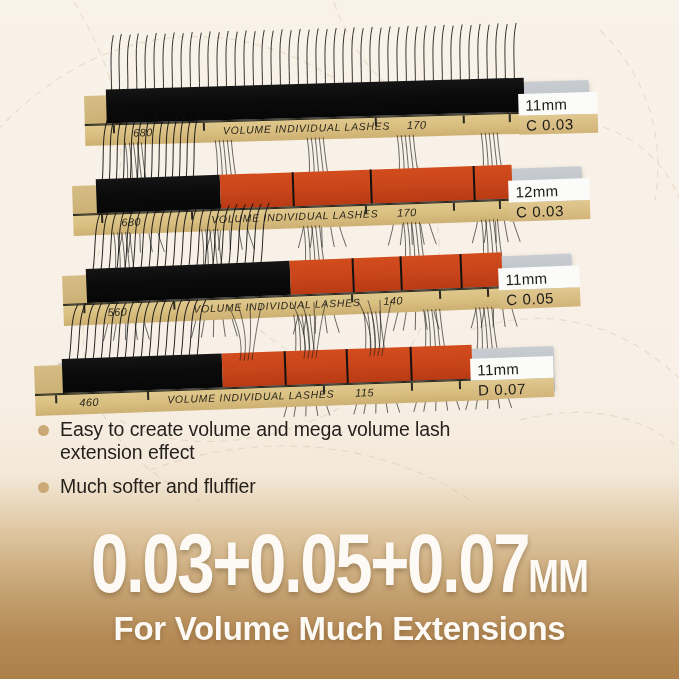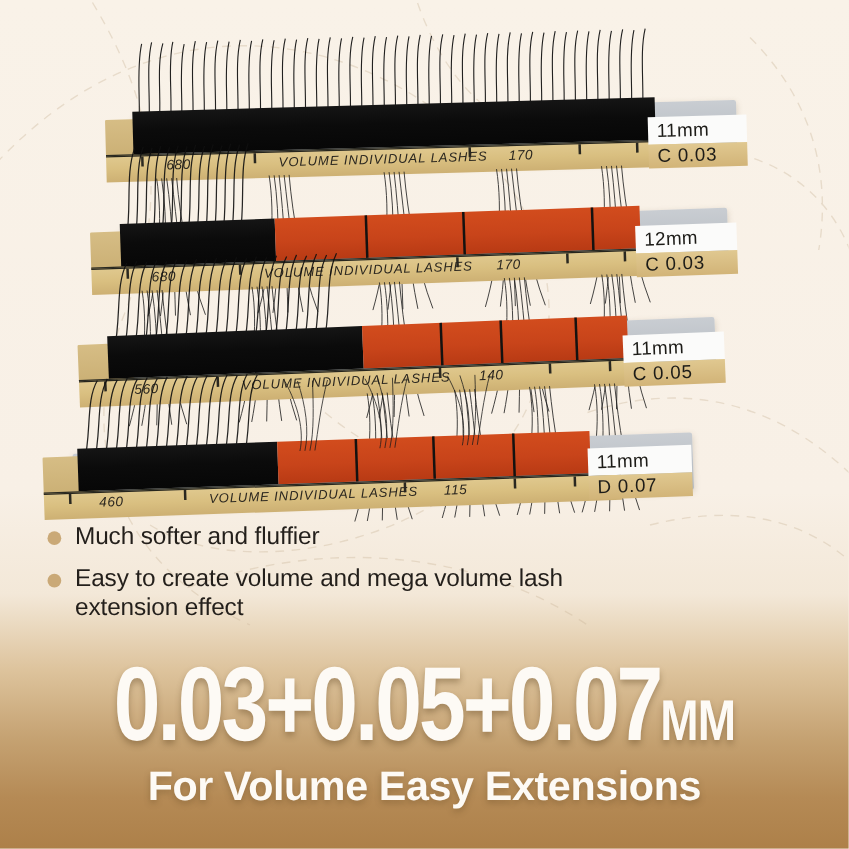--- a/index.html
+++ b/index.html
@@ -478,27 +478,27 @@
           </g>
         </svg>
       </div>
     </div>
 
   </div>
 
   <div class="bullets">
     <div class="bullet">
       <span class="dot"></span>
-      <span class="btext">Much softer and fluffier</span>
+      <span class="btext">Easy to create volume and mega volume lash extension effect</span>
     </div>
     <div class="bullet">
       <span class="dot"></span>
-      <span class="btext">Easy to create volume and mega volume lash extension effect</span>
+      <span class="btext">Much softer and fluffier</span>
     </div>
   </div>
 
   <div class="headline">
     <span>0.03+0.05+0.07</span><span class="mm">MM</span>
   </div>
 
-  <div class="subline">For Volume Easy Extensions</div>
+  <div class="subline">For Volume Much Extensions</div>
 
 </div>
 
 </body></html>

